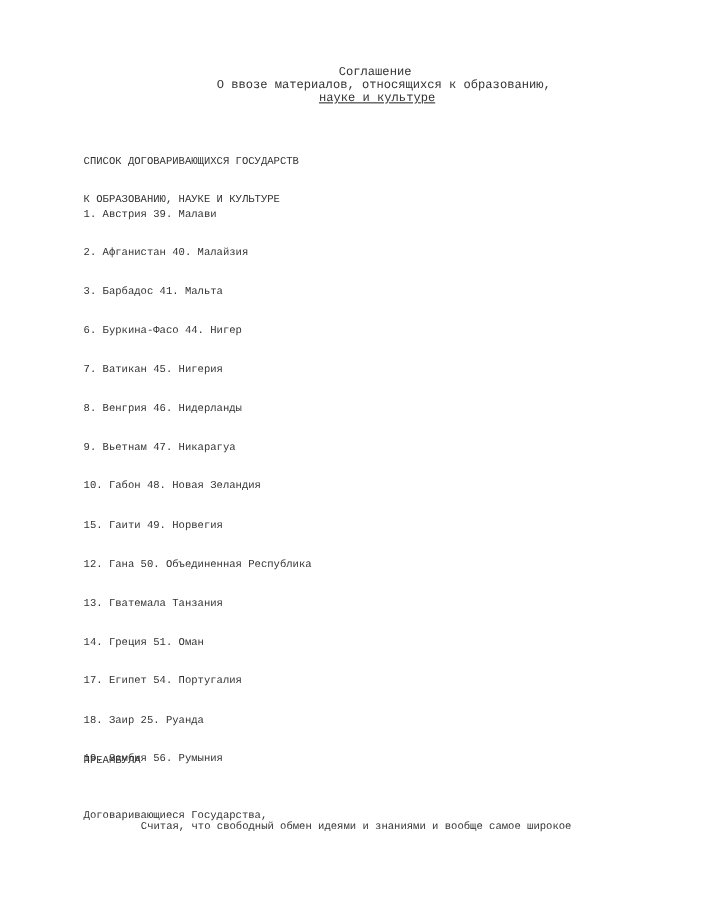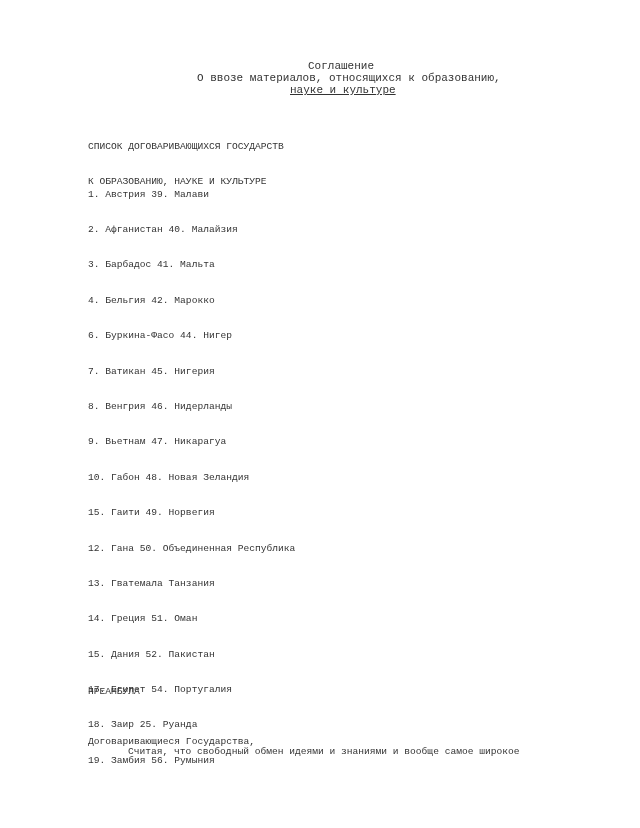--- a/index.html
+++ b/index.html
@@ -1,20 +1,20 @@
 <!DOCTYPE html>
 <html><head>
 <meta charset="utf-8">
 <style>
   html, body { margin: 0; padding: 0; background: #ffffff; }
   body { width: 640px; height: 828px; overflow: hidden; position: relative;
          font-family: "Liberation Mono", "DejaVu Sans Mono", monospace; color: #333333; }
   .page { position: absolute; left: 0; top: 0; width: 640px; height: 828px; }
   .title-line { position: absolute; font-size: 11px; line-height: 12px; white-space: pre; }
-  .block { position: absolute; left: 88px; font-size: 9.6px; line-height: 11.8px; white-space: pre; }
+  .block { position: absolute; left: 76px; font-size: 9.6px; line-height: 11.8px; white-space: pre; }
   .line { height: 11.8px; }
 </style>
 </head>
 <body>
 
 <div class="page">
 
   <div>
     <div class="title-line" style="left:308px; top:60px;">Соглашение</div>
     <div class="title-line" style="left:197px; top:72px;">О ввозе материалов, относящихся к образованию,</div>
@@ -23,31 +23,29 @@
 
   <div class="block" style="top:117px;">
     <div class="line">СПИСОК ДОГОВАРИВАЮЩИХСЯ ГОСУДАРСТВ</div>
     <div class="line">К ОБРАЗОВАНИЮ, НАУКЕ И КУЛЬТУРЕ</div>
   </div>
 
   <div class="block" style="top:165px;">
     <div class="line">1. Австрия 39. Малави</div>
     <div class="line">2. Афганистан 40. Малайзия</div>
     <div class="line">3. Барбадос 41. Мальта</div>
-    <div class="line">4. Бельгия 42. Марокко</div>
     <div class="line">6. Буркина-Фасо 44. Нигер</div>
     <div class="line">7. Ватикан 45. Нигерия</div>
     <div class="line">8. Венгрия 46. Нидерланды</div>
     <div class="line">9. Вьетнам 47. Никарагуа</div>
     <div class="line">10. Габон 48. Новая Зеландия</div>
     <div class="line">15. Гаити 49. Норвегия</div>
     <div class="line">12. Гана 50. Объединенная Республика</div>
     <div class="line">13. Гватемала Танзания</div>
     <div class="line">14. Греция 51. Оман</div>
-    <div class="line">15. Дания 52. Пакистан</div>
     <div class="line">17. Египет 54. Португалия</div>
     <div class="line">18. Заир 25. Руанда</div>
     <div class="line">19. Замбия 56. Румыния</div>
     
     
     
     
     
     
     

